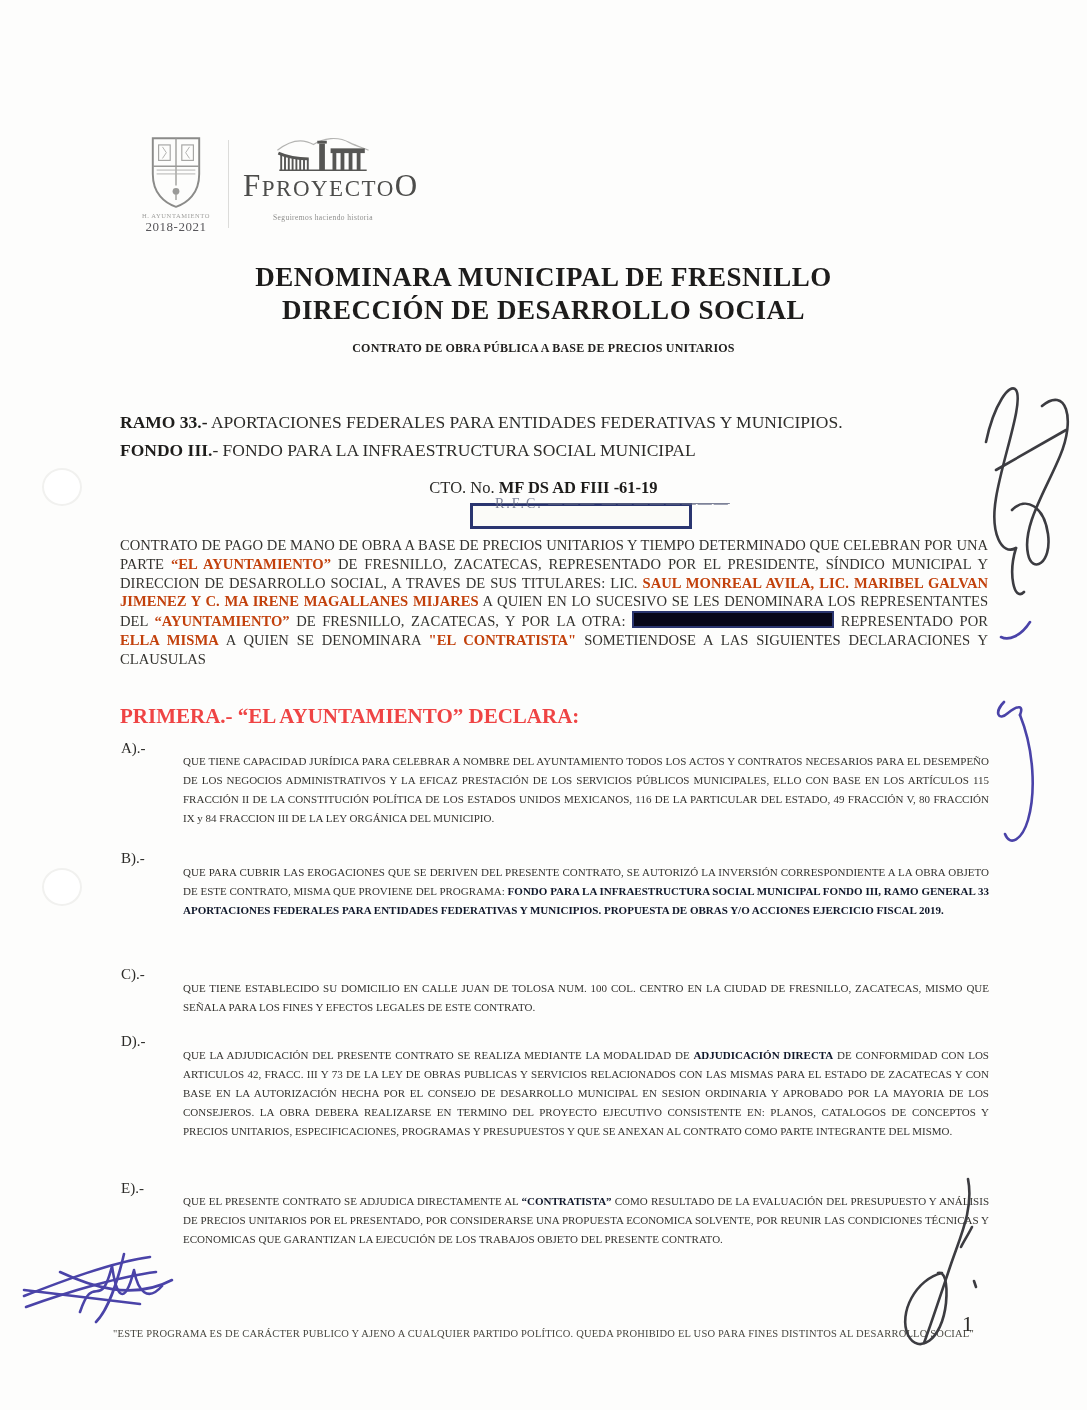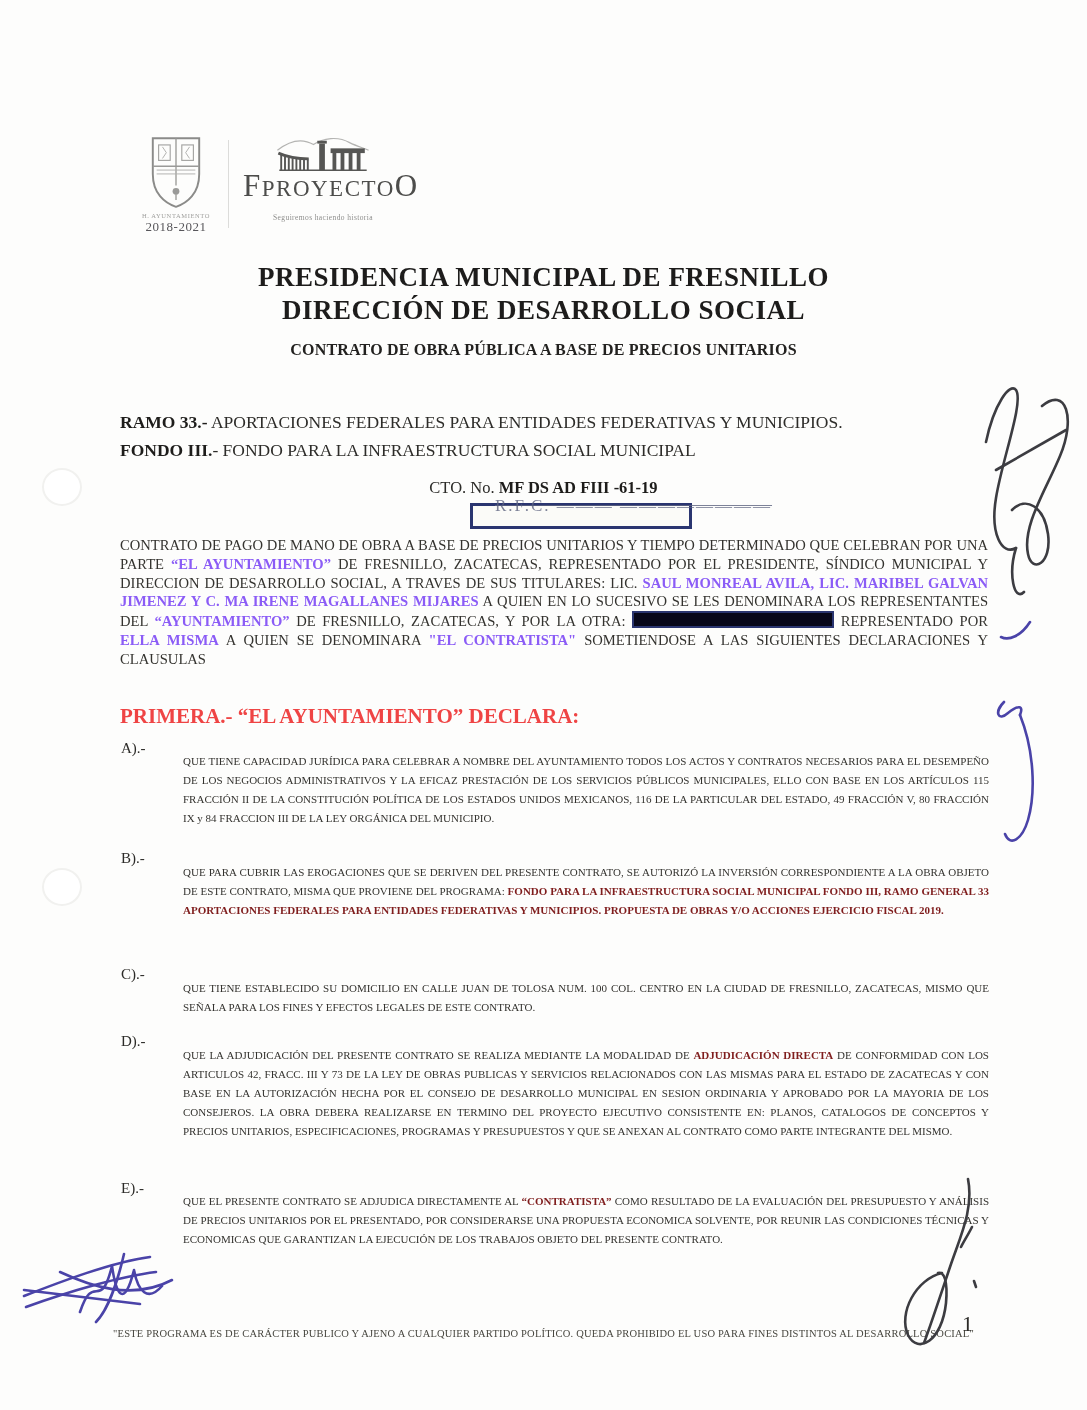--- a/index.html
+++ b/index.html
@@ -19,47 +19,47 @@
   .fres{width:160px;text-align:center;}
   .fres-art{width:104px;height:38px;display:block;margin:2px auto 0;}
   .fres-word{font-size:23px;letter-spacing:1.5px;color:#4d4d4b;line-height:24px;white-space:nowrap;}
   .fres-word .cap{font-size:31px;}
   .fres-tag{font-size:7.5px;color:#8d8d8b;letter-spacing:.4px;margin-top:12px;}
 
   
   .title{position:absolute;left:0;right:0;top:261px;text-align:center;font-weight:bold;
          font-size:27px;line-height:33px;color:#1d1c1b;letter-spacing:.5px;}
   .subtitle{position:absolute;left:0;right:0;top:341px;text-align:center;font-weight:bold;
-            font-size:16px;color:#22211f;letter-spacing:.2px;}
+            font-size:12px;color:#22211f;letter-spacing:.2px;}
 
   .ramo{position:absolute;left:120px;top:408px;width:872px;font-size:17.5px;line-height:28px;color:#2d2c29;}
   .ramo b{color:#1e1d1b;}
 
   .cto{position:absolute;left:0;right:0;top:478px;text-align:center;font-size:16.5px;color:#2c2b28;}
   .cto b{color:#1d1c1a;}
 
   .redact1{position:absolute;left:470px;top:503px;width:216px;height:20px;
            border:3px solid #2a3570;background:#fbfbf8;}
-  .remnant{position:absolute;left:22px;top:-10px;font-size:17px;color:#5e6480;
+  .remnant{position:absolute;left:22px;top:-10px;font-size:14px;color:#5e6480;
            text-decoration:line-through;letter-spacing:2px;white-space:nowrap;opacity:.8;}
 
   .intro{position:absolute;left:120px;top:536px;width:868px;margin:0;font-size:14.6px;
          line-height:18.8px;text-align:justify;}
-  .intro b{color:#8b5cf6;}
+  .intro b{color:#c2410c;}
   .redact2{display:inline-block;width:198px;height:13px;background:#07071a;
            border:2px solid #2a3570;vertical-align:-2px;}
 
   .decl-head{position:absolute;left:0;right:0;top:672px;text-align:center;font-weight:bold;
              font-size:15px;letter-spacing:7px;color:#22211f;}
   .primera{position:absolute;left:120px;top:704px;font-weight:bold;font-size:21px;color:#ef4444;}
 
   .item-label{position:absolute;left:121px;font-size:15px;color:#2c2b28;}
   .item-text{position:absolute;left:183px;width:806px;margin:0;font-size:11px;
              line-height:19px;text-align:justify;}
-  .item-text b{color:#7f1d1d;font-family:Liberation Serif, serif;}
+  .item-text b{color:#0f172a;font-family:Liberation Serif, serif;}
   .il-a{top:740px}.it-a{top:752px}
   .il-b{top:850px}.it-b{top:863px}
   .il-c{top:966px}.it-c{top:979px}
   .il-d{top:1033px}.it-d{top:1046px}
   .il-e{top:1180px}.it-e{top:1192px}
 
   .footer{position:absolute;left:0;right:0;top:1328px;text-align:center;font-size:10.5px;
           color:#47463f;letter-spacing:.2px;}
   .pageno{position:absolute;left:962px;top:1311px;font-size:22px;color:#2c2b28;}
 
@@ -108,21 +108,21 @@
         <rect x="58" y="13" width="36" height="5" fill="#565654"></rect>
         <path d="M62,18 V36 M70.5,18 V36 M79,18 V36 M87.5,18 V36" stroke="#565654" stroke-width="4" fill="none"></path>
         <path d="M4,36 H96" stroke="#565654" stroke-width="1.6" fill="none"></path>
       </svg>
       <div class="fres-word"><span class="cap">F</span><span>PROYECTO</span><span class="cap">O</span></div>
       <div class="fres-tag">Seguiremos haciendo historia</div>
     </div>
   </div>
 
   <div class="title">
-    <div>PRESIDENCIA MUNICIPAL DE FRESNILLO</div>
+    <div>DENOMINARA MUNICIPAL DE FRESNILLO</div>
     <div>DIRECCIÓN DE DESARROLLO SOCIAL</div>
   </div>
   <div class="subtitle">CONTRATO DE OBRA PÚBLICA A BASE DE PRECIOS UNITARIOS</div>
 
   <div class="ramo">
     <div><b>RAMO 33.-</b><span> APORTACIONES FEDERALES PARA ENTIDADES FEDERATIVAS Y MUNICIPIOS.</span></div>
     <div><b>FONDO III.</b><span>- FONDO PARA LA INFRAESTRUCTURA SOCIAL MUNICIPAL</span></div>
   </div>
 
   <div class="cto"><span>CTO. No. </span><b>MF DS AD FIII -61-19</b></div>

